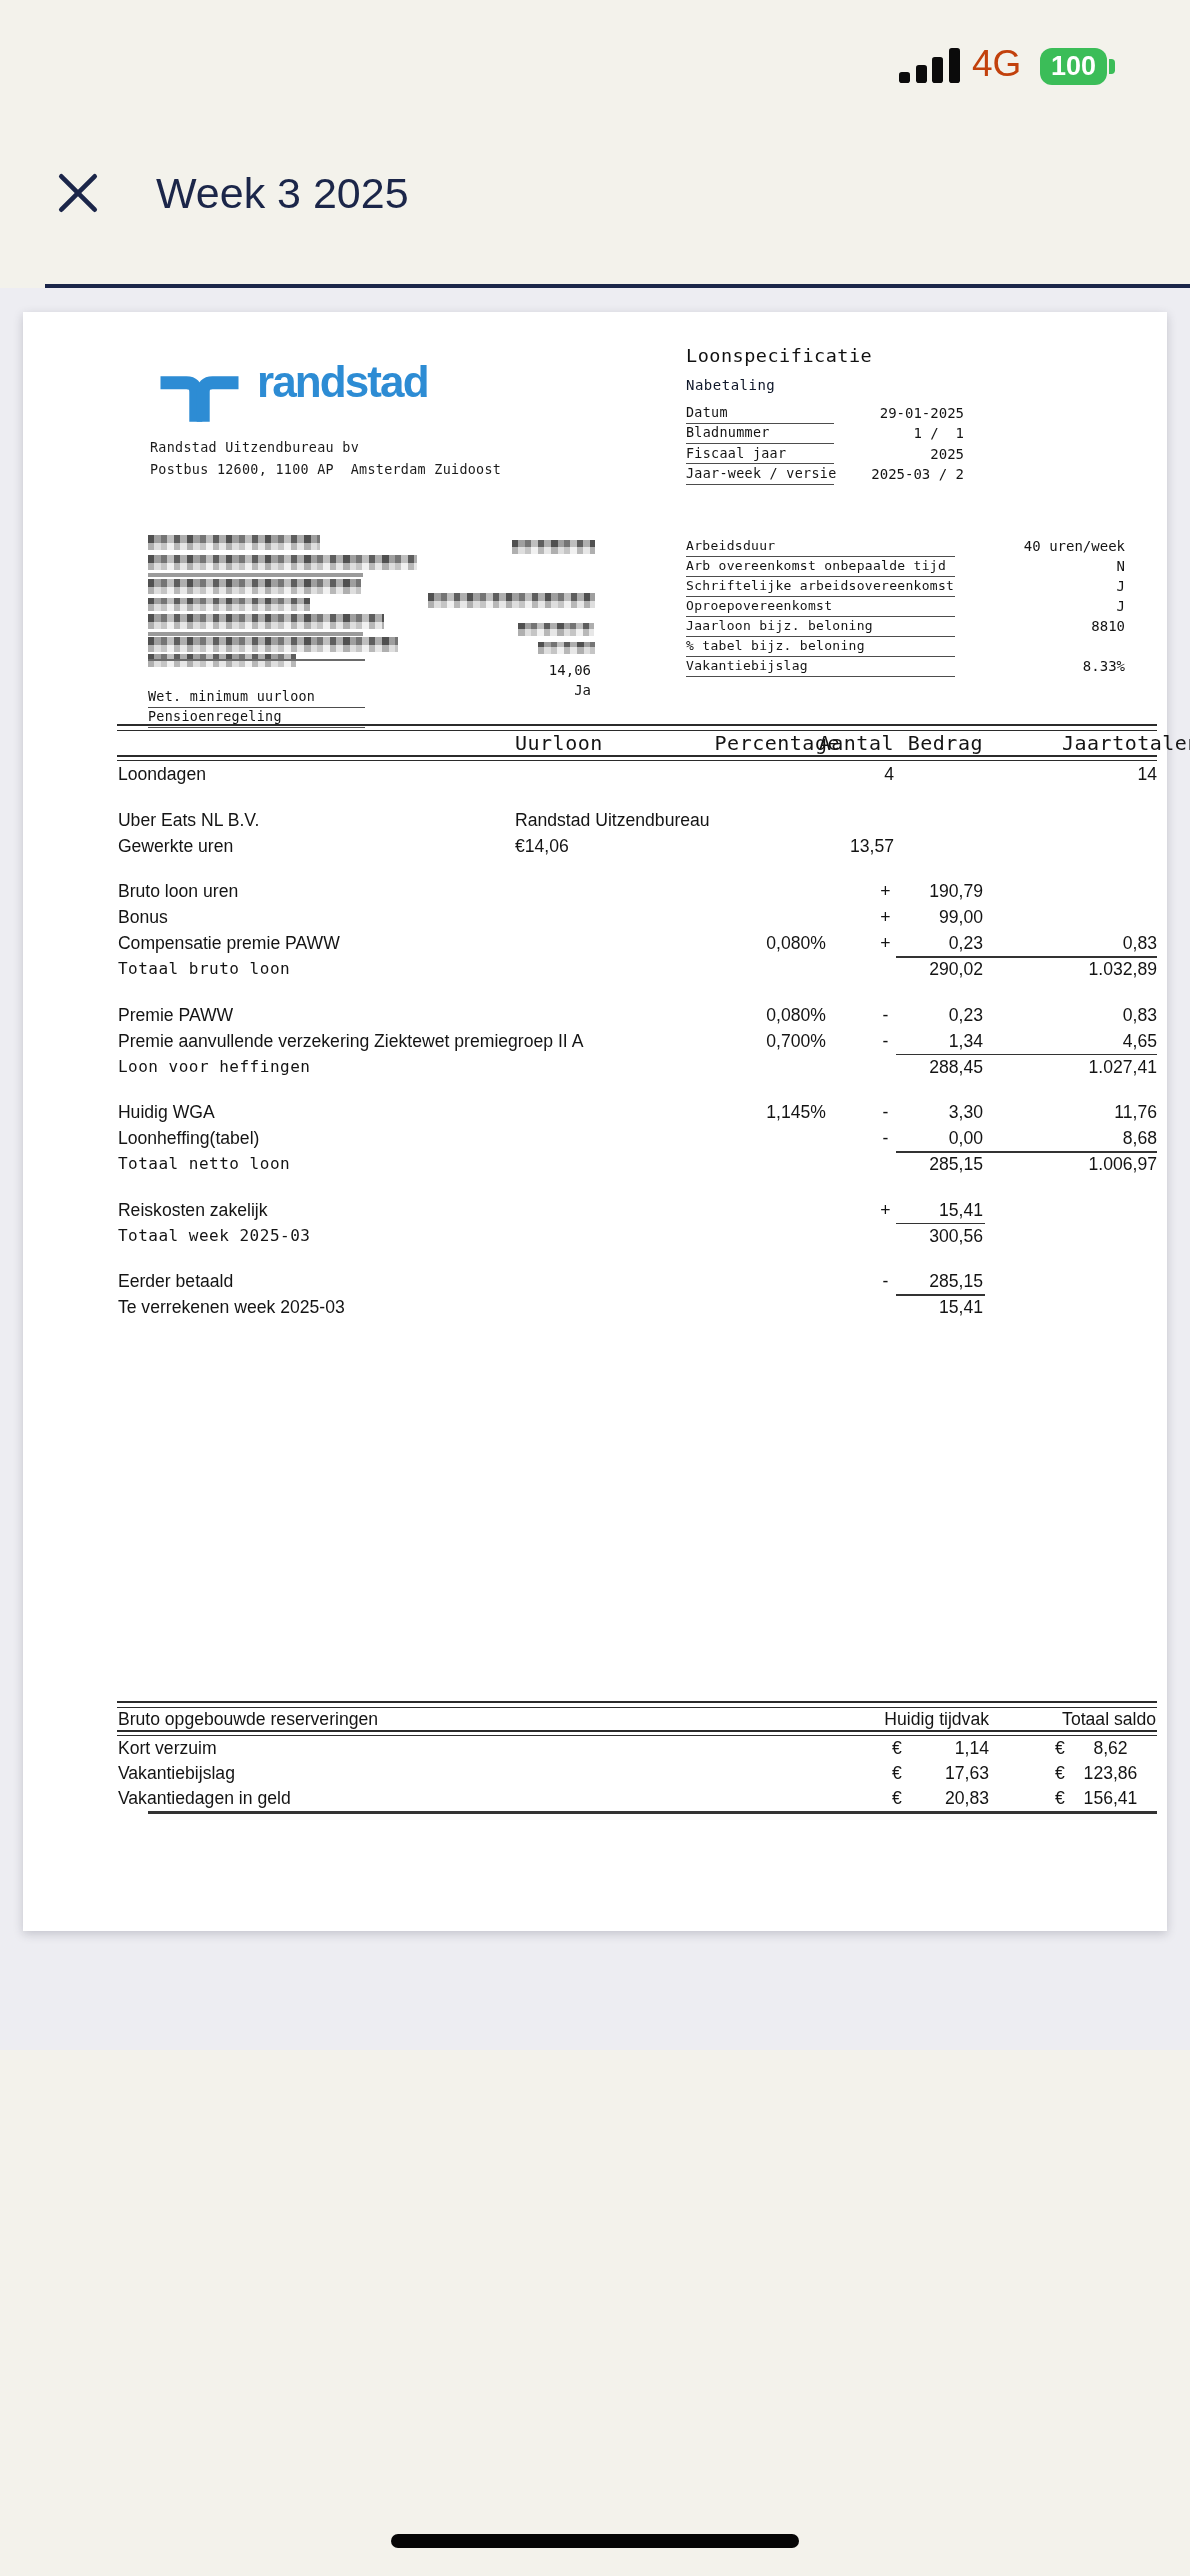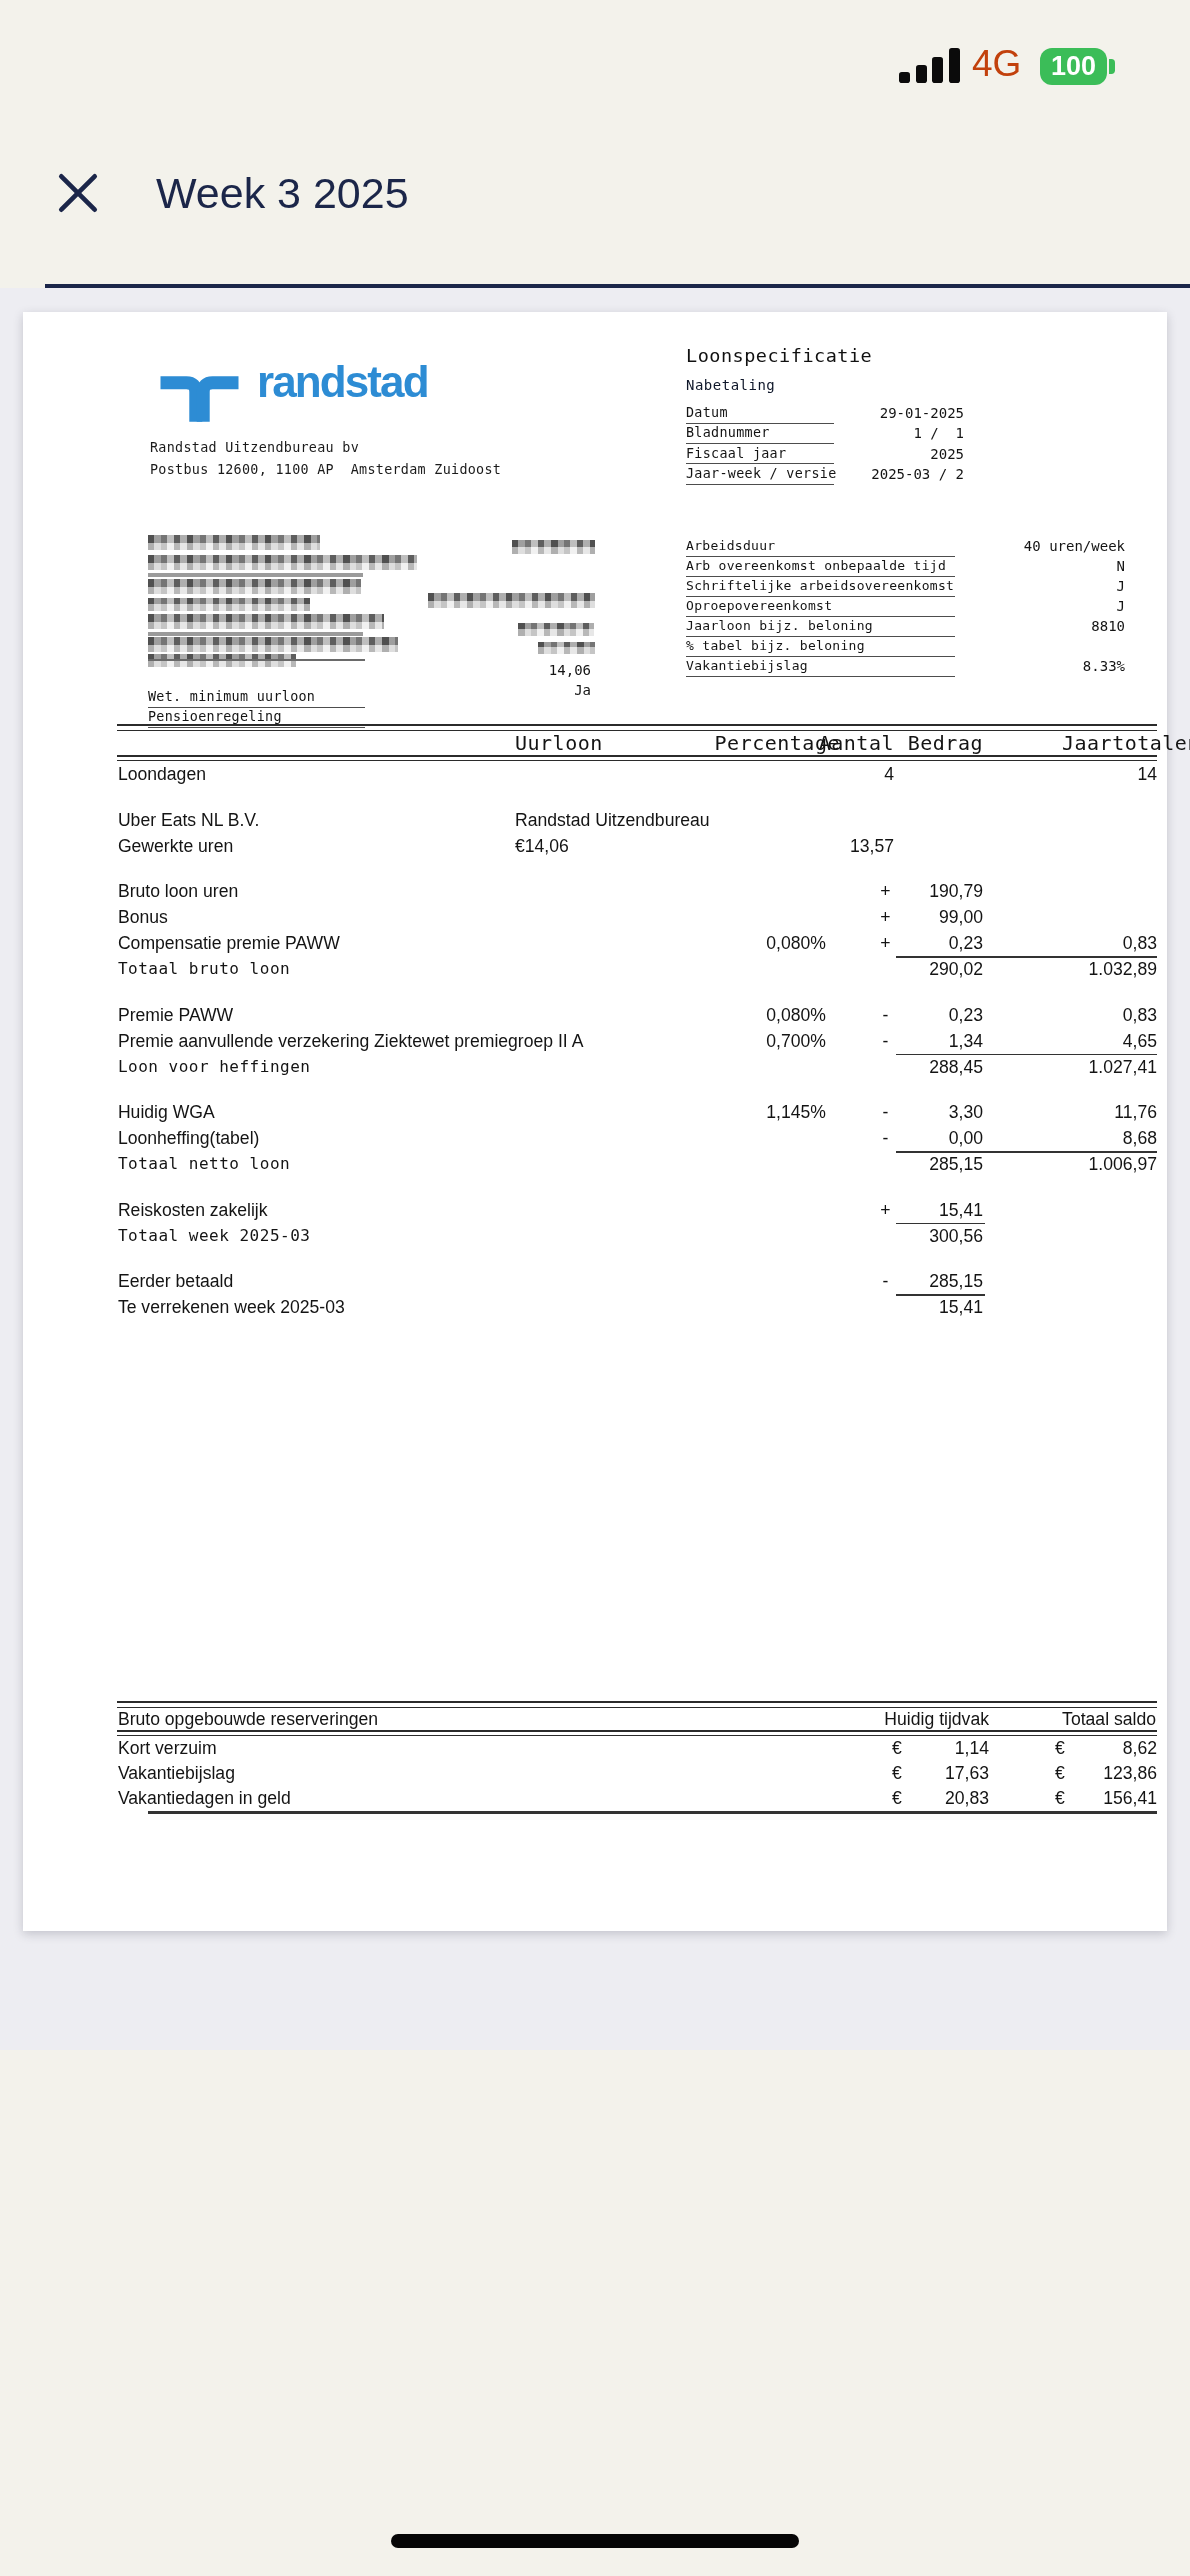--- a/index.html
+++ b/index.html
@@ -82,21 +82,21 @@
   .restable{position:absolute;left:94px;top:1389px;width:1040px;}
   .rhead{position:relative;height:22px;line-height:22px;font-size:17.6px;}
   .rhead .rt{position:absolute;left:0.9px;top:0;}
   .rhead .hc1{position:absolute;left:733px;width:139px;text-align:right;top:0;}
   .rhead .hc2{position:absolute;left:900px;width:139px;text-align:right;top:0;}
   .rrow{position:relative;height:25px;line-height:25px;font-size:17.6px;}
   .rrow .rlbl{position:absolute;left:0.9px;}
   .rrow .cur1{position:absolute;left:775px;}
   .rrow .amt1{position:absolute;left:779px;width:93px;text-align:right;}
   .rrow .cur2{position:absolute;left:938px;}
-  .rrow .amt2{position:absolute;left:947px;width:93px;text-align:right;}
+  .rrow .amt2{position:absolute;left:947px;width:93px;text-align:center;}
   
   .f-rule{position:absolute;left:125px;top:1499px;width:1009px;height:2.8px;background:#333;}
   .f-left{position:absolute;left:127px;top:1503px;}
   .f-right{position:absolute;left:626px;top:1524px;}
   .f-line{height:20.4px;line-height:20.4px;font-size:12px;letter-spacing:0.2px;white-space:pre;}
   
   .home-ind{position:absolute;left:391px;top:2534px;width:408px;height:14px;border-radius:7.4px;background:#060606;}
 </style>
 </head>
 <body>

